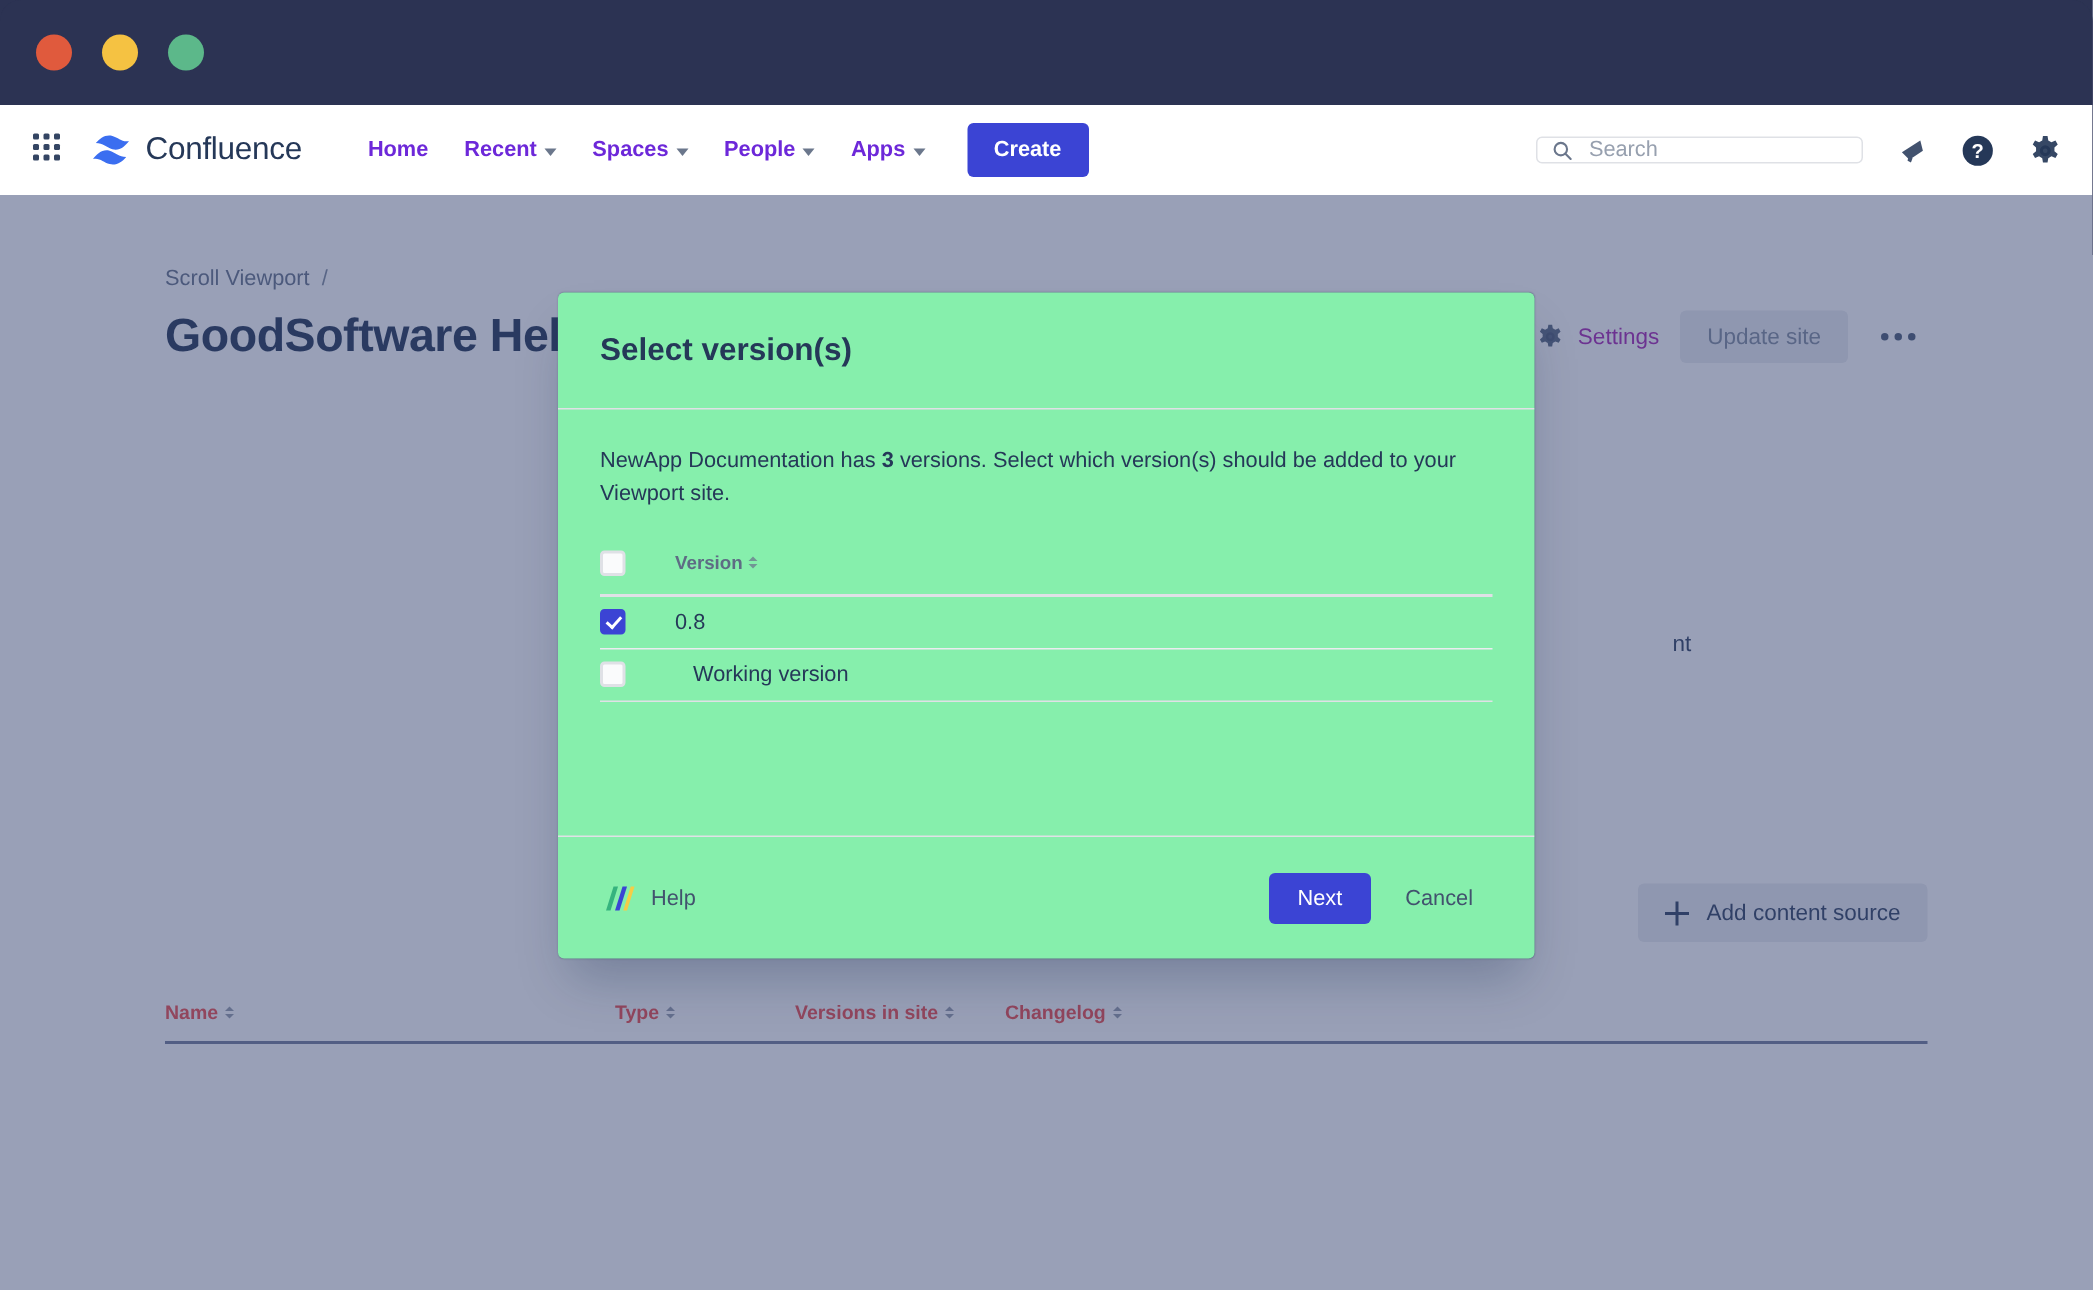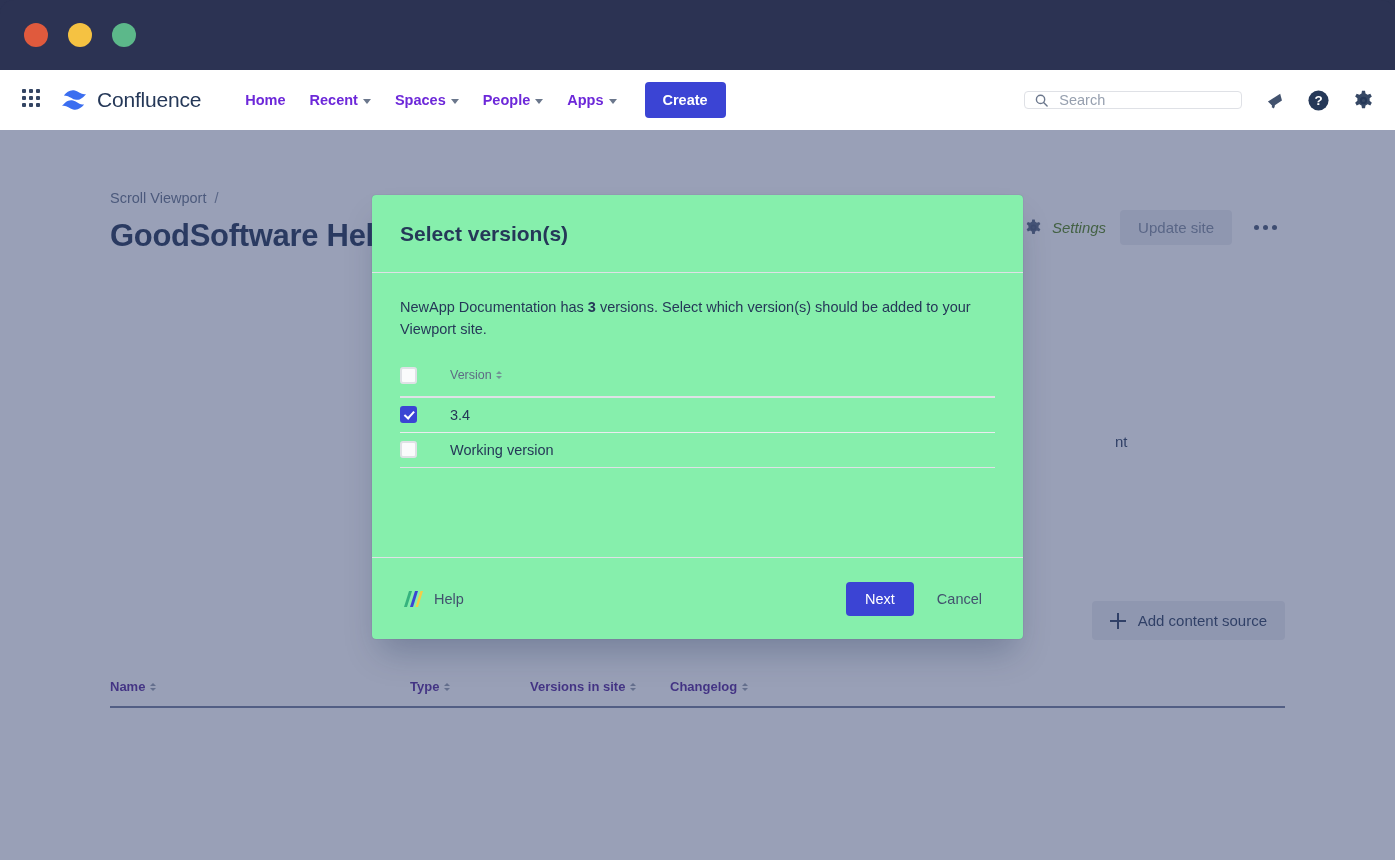--- a/index.html
+++ b/index.html
@@ -108,28 +108,28 @@
   }
   .page-inner { position: absolute; inset: 0; padding: 48px 110px 0 110px; }
 
   .breadcrumb { font-size: 14.5px; color: #5e6c84; display:flex; gap:8px; }
   .breadcrumb .sep { color: #7a869a; }
   .page-title {
     font-size: 31px; font-weight: bold; color: #172b4d;
     margin-top: 12px; letter-spacing: -0.3px;
   }
 
-  .page-header-row { display: flex; align-items: center; margin-top: 12px; }
+  .page-header-row { display: flex; align-items: flex-end; }
   .page-actions {
     margin-left: auto; display: flex; align-items: center; gap: 14px;
     padding-top: 10px;
   }
   .settings-link {
     display: flex; align-items: center; gap: 9px;
-    font-size: 15px; color: #4d7c0f; cursor: pointer; font-style: italic;
+    font-size: 15px; color: #a21caf; cursor: pointer;
   }
   .update-site-btn {
     background: #ebecf0; color: #7a869a;
     border: none; border-radius: 4px;
     font-size: 15px; padding: 9px 18px; cursor: pointer;
     font-family: "Liberation Sans", sans-serif;
   }
   .more-btn { display:flex; gap:4px; padding: 6px 8px; cursor:pointer; }
   .more-btn i { width:5px; height:5px; border-radius:50%; background:#42526e; display:block;}
 
@@ -172,21 +172,21 @@
   }
   .plus::before, .plus::after {
     content:''; position:absolute; background:#253858;
   }
   .plus::before { left: 0; top: 7px; width: 16px; height: 2px; }
   .plus::after { top: 0; left: 7px; height: 16px; width: 2px; }
 
   .cs-table { margin-top: 26px; }
   .cs-row {
     display: flex; align-items: flex-end;
-    font-size: 13px; font-weight: bold; color: #4c1d95;
+    font-size: 13px; font-weight: bold; color: #ef4444;
     padding-bottom: 12px;
     border-bottom: 2px solid #6c7695;
     margin-top: 39px;
   }
   .cs-col { display: flex; align-items: center; gap: 5px; }
   .sorter { display:inline-flex; flex-direction:column; gap:2px; opacity:.75; }
   .sorter .up {
     width:0;height:0;border-left:3px solid transparent;border-right:3px solid transparent;
     border-bottom:3.5px solid #6b778c;
   }
@@ -228,29 +228,29 @@
   }
   .modal-desc b { font-weight: bold; }
 
   .vtable { margin-top: 26px; }
   .vhead {
     display: flex; align-items: center;
     padding-bottom: 12px;
     border-bottom: 2px solid #dfe1e6;
   }
   .vhead .lbl {
-    font-size: 12.5px; font-weight: normal; color: #5e6c84;
+    font-size: 12.5px; font-weight: bold; color: #5e6c84;
     display: flex; align-items: center; gap: 4px;
   }
   .vrow {
     display: flex; align-items: center;
     height: 35px;
     border-bottom: 1px solid #ebecf0;
   }
-  .vrow:last-child { border-bottom: 1px solid #dfe1e6; }
+  .vrow:last-child { border-bottom: 1px solid #dfe1e6; gap: 12px; }
   .cb-cell { width: 50px; display: flex; align-items: center; }
   .cb {
     width: 17px; height: 17px;
     border: 2px solid #dfe1e6; border-radius: 3px;
     background: #fafbfc;
     display: flex; align-items: center; justify-content: center;
     cursor: pointer;
   }
   .cb.checked { background: #3b44d4; border-color: #3b44d4; }
   .cb.checked::after {
@@ -475,21 +475,21 @@
                 <i class="up"></i>
                 <i class="down"></i>
               </span>
           </div>
         </div>
 
         <div class="vrow">
           <div class="cb-cell">
             <span class="cb checked"></span>
           </div>
-          <div class="vname">3.4</div>
+          <div class="vname">0.8</div>
         </div>
 
 
         <div class="vrow">
           <div class="cb-cell">
             <span class="cb"></span>
           </div>
           <div class="vname">Working version</div>
         </div>
       </div>

